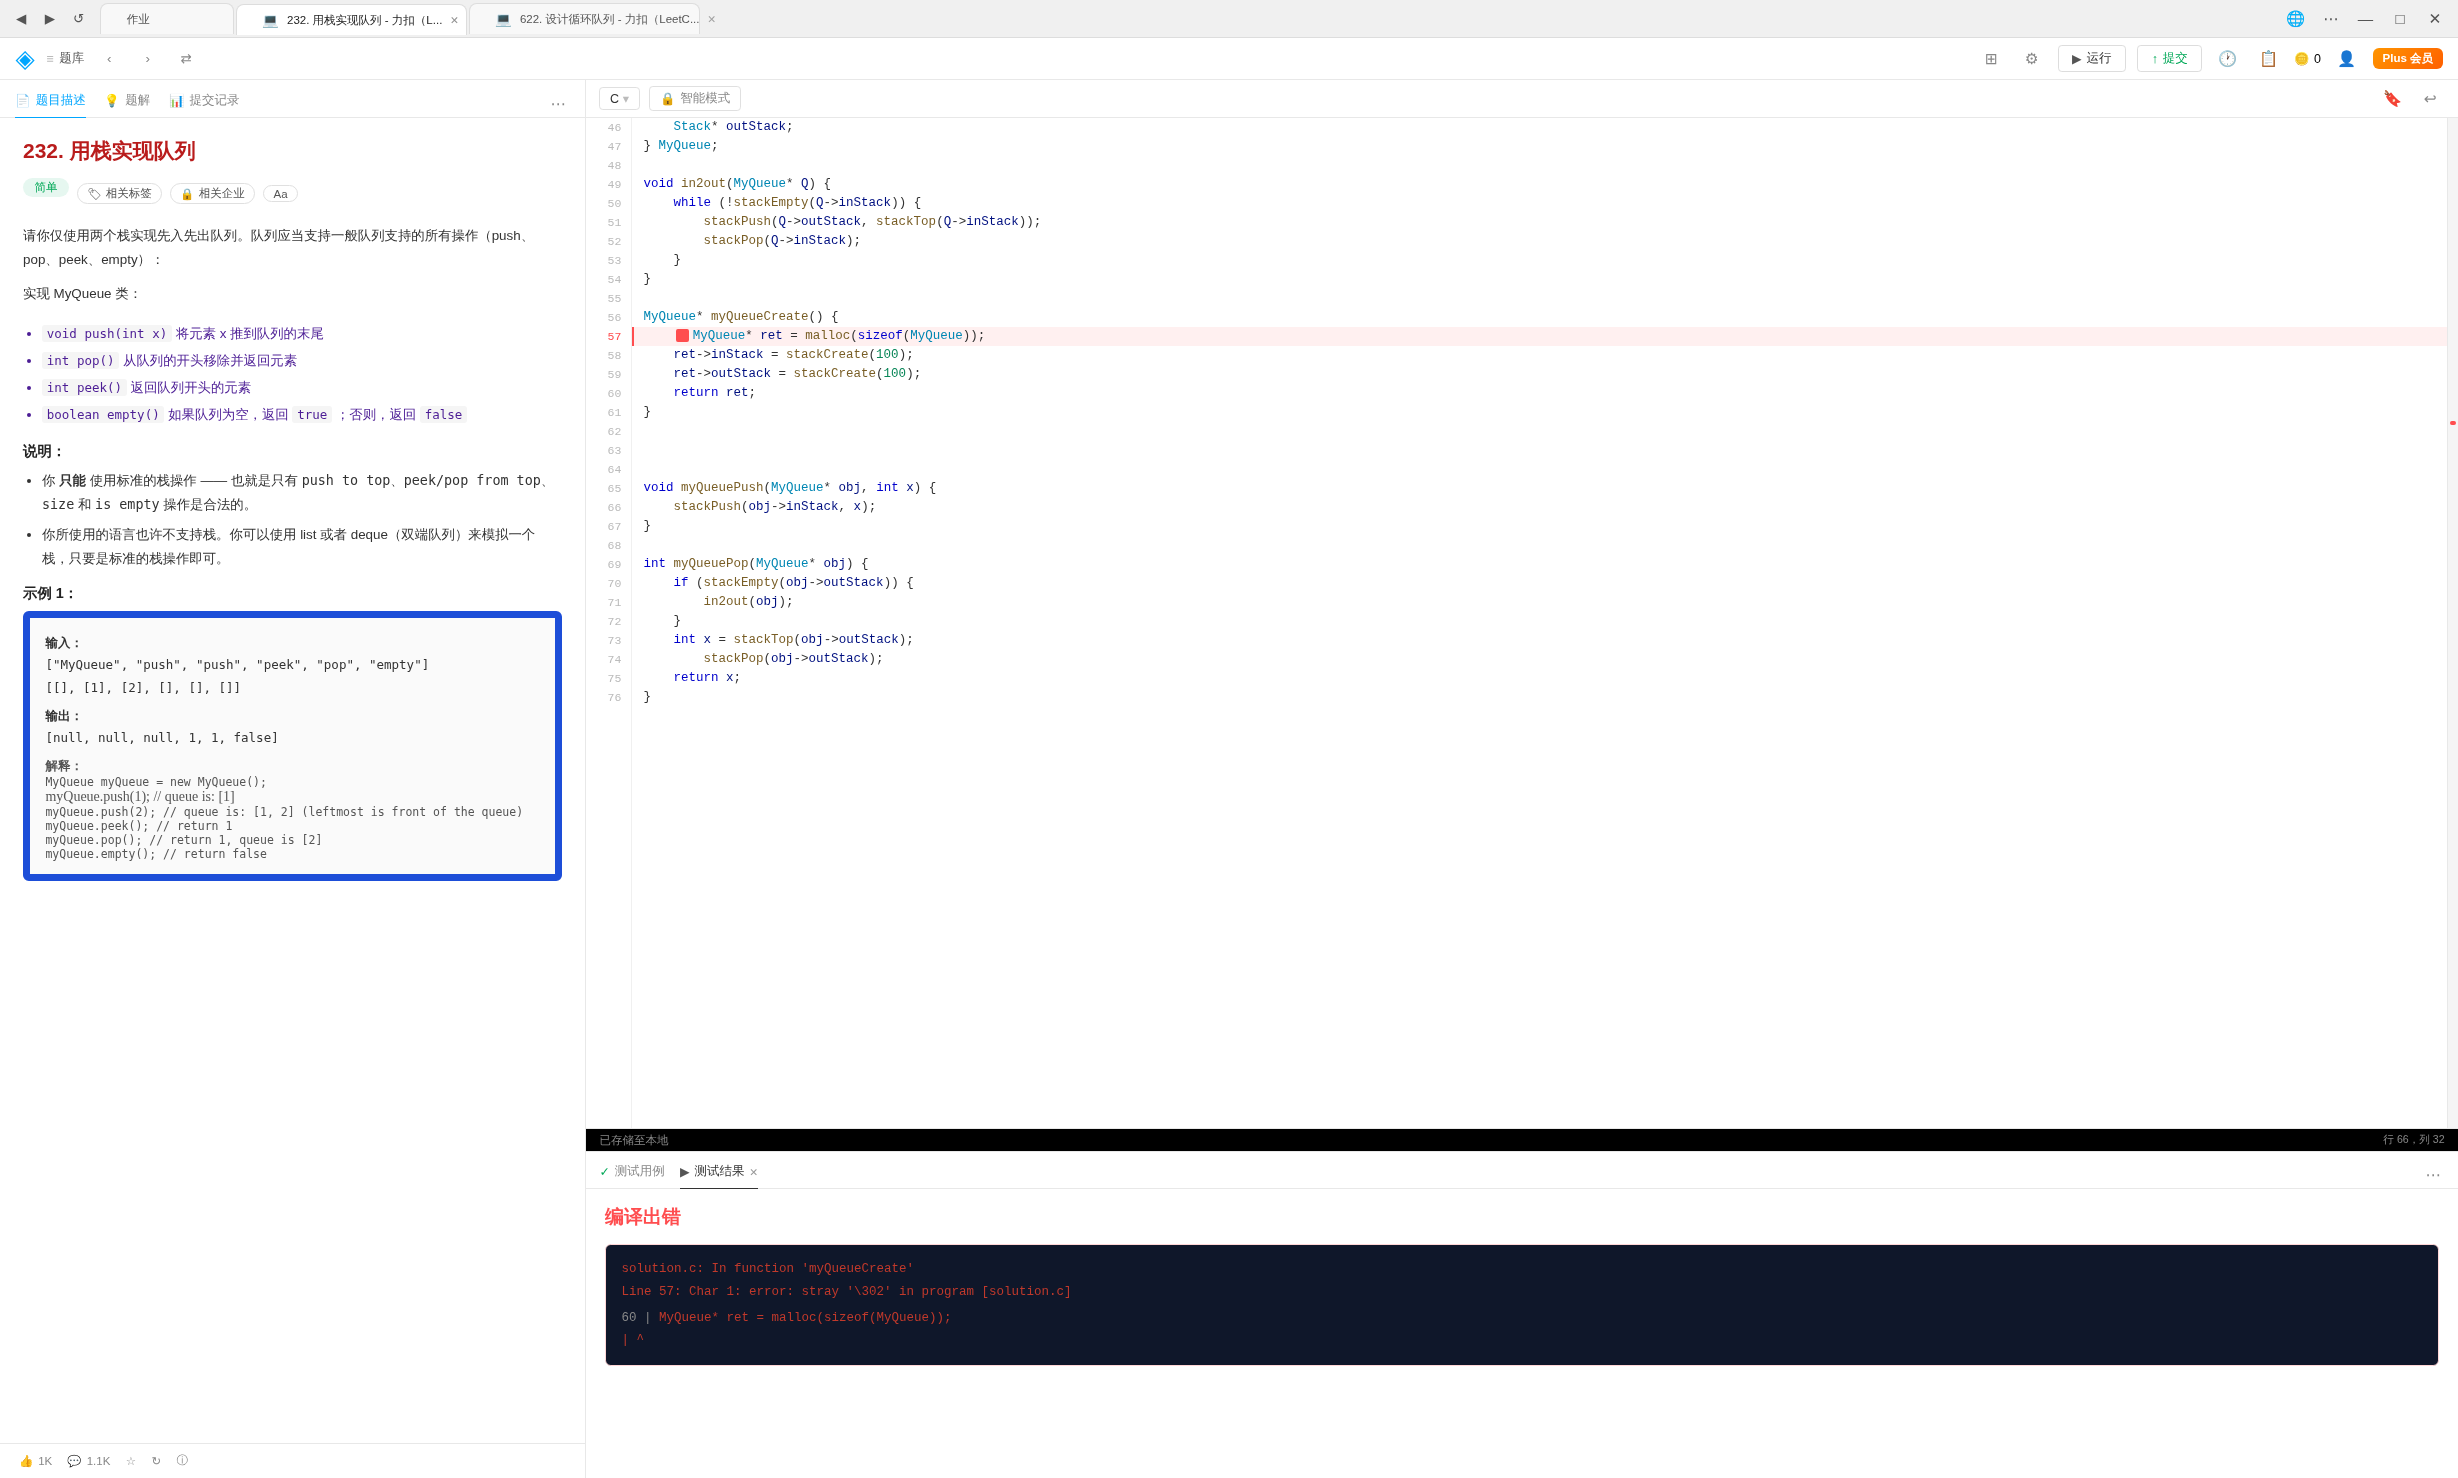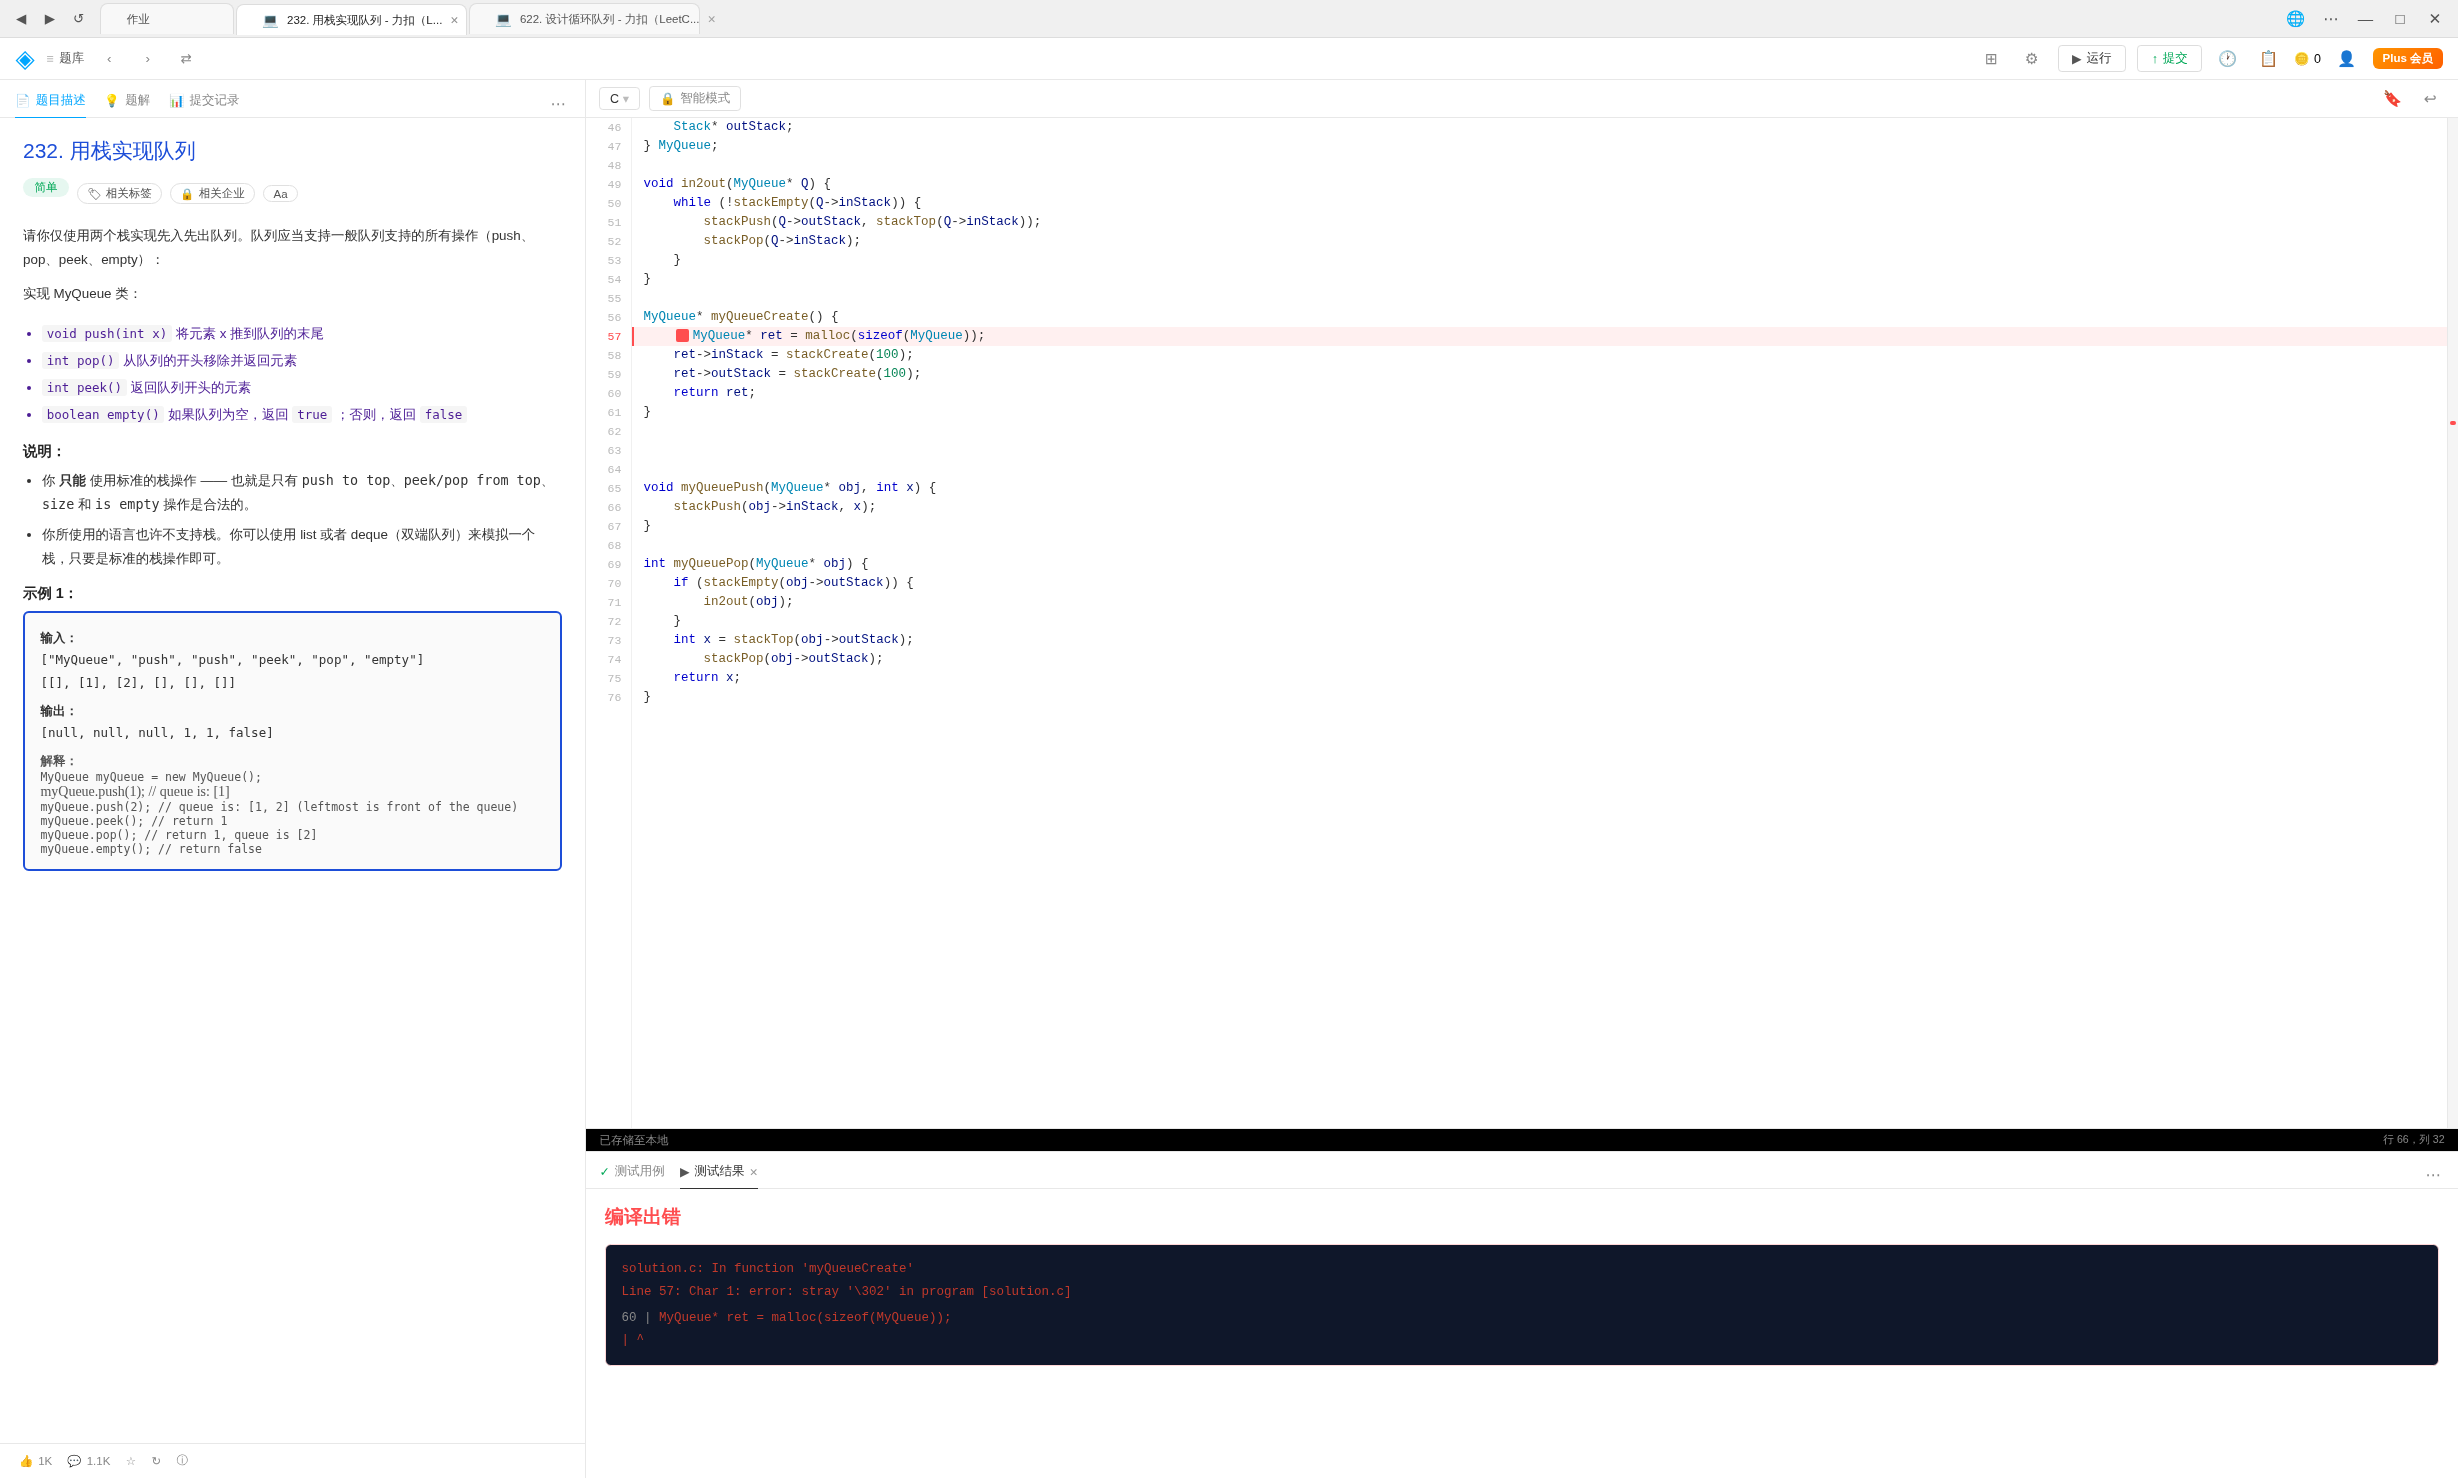--- a/index.html
+++ b/index.html
@@ -72,34 +72,34 @@
       cursor: pointer;
       border-bottom: 1.9px solid transparent;
       margin-bottom: -1px;
       display: flex;
       align-items: center;
       gap: 4.8px;
     }
     .left-tab.active { color: #00a6ff; border-bottom-color: #00a6ff; }
     .left-tab-more { margin-left: auto; cursor: pointer; color: #888; }
     .left-content { flex: 1; overflow-y: auto; padding: 19px 23px; }
-    .problem-title { font-size: 21px; font-weight: normal; color: #1d4ed8; margin-bottom: 13.4px; }
+    .problem-title { font-size: 21px; font-weight: bold; color: #b91c1c; margin-bottom: 13.4px; }
     .difficulty-tag { display: inline-block; background: #e6f7f0; color: #00a857; border-radius: 11.5px; padding: 1.9px 11.5px; font-size: 11.5px; margin-bottom: 11.5px; cursor: pointer; }
     .tags-row { display: flex; gap: 7.7px; align-items: center; margin-bottom: 15.4px; }
     .tag-btn { border: 1px solid #e0e0e0; border-radius: 11.5px; padding: 1.9px 9.6px; font-size: 11.5px; color: #555; cursor: pointer; display: flex; align-items: center; gap: 3.8px; background: #fff; }
     .problem-desc { font-size: 13.4px; line-height: 1.8; color: #333; margin-bottom: 15.4px; }
     .problem-desc p { margin-bottom: 9.6px; }
     .bullet-list { list-style: disc; padding-left: 19px; margin-bottom: 13.4px; }
     .bullet-list li { font-size: 13.4px; line-height: 2; color: #4c1d95; }
     .bullet-list li code { background: #f5f5f5; border-radius: 2.9px; padding: 1px 4.8px; font-family: monospace; font-size: 12.5px; }
     .section-title { font-size: 14.4px; font-weight: bold; margin: 13.4px 0 7.7px; color: #222; }
     .notes-section { font-size: 13.4px; color: #333; line-height: 1.8; margin-bottom: 13.4px; }
     .notes-section ul { list-style: disc; padding-left: 19px; }
     .notes-section li { margin-bottom: 5.8px; }
-    .example-box { border: 2px solid #1d4ed8; border-radius: 5.8px; padding: 13.4px 15.4px; margin-bottom: 15.4px; background: #fafafa; }
+    .example-box { border: 7px solid #1d4ed8; border-radius: 5.8px; padding: 13.4px 15.4px; margin-bottom: 15.4px; background: #fafafa; }
     .example-content { font-size: 12.5px; color: #333; line-height: 1.8; font-family: monospace; }
     .example-label { font-weight: bold; }
     .explanation { font-family: -apple-system, BlinkMacSystemFont, sans-serif; font-size: 12.5px; color: #555; margin-top: 7.7px; }
     .left-footer { border-top: 1px solid #e8e8e8; padding: 9.6px 19px; display: flex; align-items: center; gap: 15.4px; }
     .footer-stat { display: flex; align-items: center; gap: 4.8px; font-size: 11.5px; color: #888; cursor: pointer; }
 
     
     .right-panel {
       flex: 1;
       display: flex;

